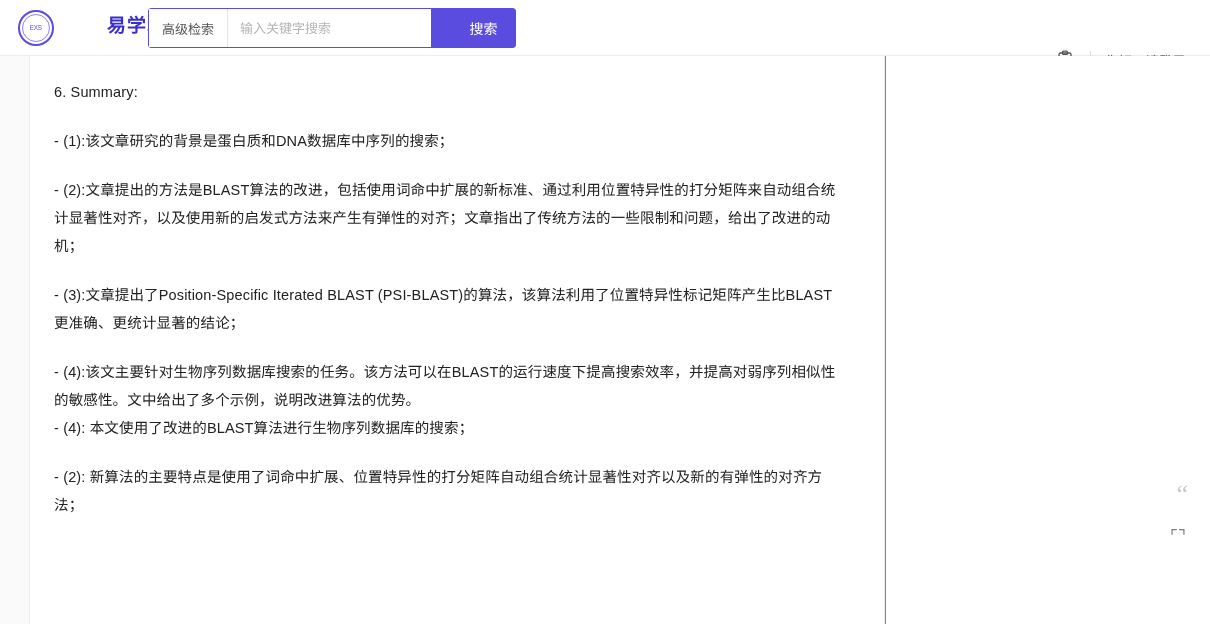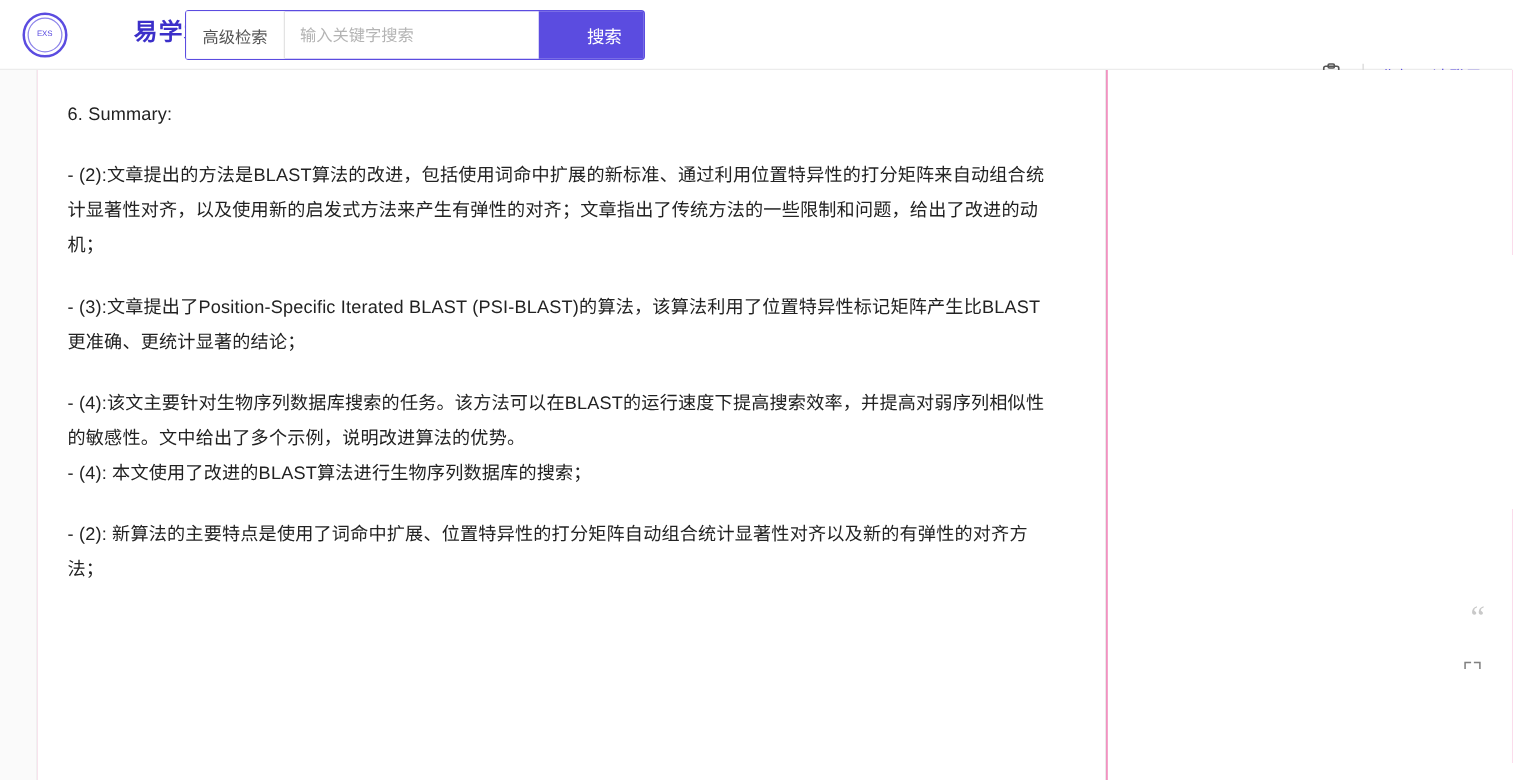--- a/index.html
+++ b/index.html
@@ -155,21 +155,21 @@
     white-space: nowrap;
     margin-right: 8px;
   }
 
   
   .body-area {
     position: absolute;
     top: 56px; left: 0;
     width: 1210px;
     height: 568px;
-    background: #ec4899;
+    background: #22c55e;
   }
   .left-rail {
     position: absolute;
     left: 0; top: 0;
     width: 30px;
     height: 568px;
     background: #fafafa;
     border-right: 1px solid #ededed;
   }
   .content-panel {
@@ -250,20 +250,21 @@
       <div class="divider-v"></div>
       <div class="login-text">你好，请登录</div>
     </div>
   </div>
 
   <div class="body-area">
     <div class="left-rail"></div>
 
     <div class="content-panel">
       <p class="para">6. Summary:</p>
+      <p class="para">- (1):该文章研究的背景是蛋白质和DNA数据库中序列的搜索；</p>
       <p class="para">- (2):文章提出的方法是BLAST算法的改进，包括使用词命中扩展的新标准、通过利用位置特异性的打分矩阵来自动组合统计显著性对齐，以及使用新的启发式方法来产生有弹性的对齐；文章指出了传统方法的一些限制和问题，给出了改进的动机；</p>
       <p class="para">- (3):文章提出了Position-Specific Iterated BLAST (PSI-BLAST)的算法，该算法利用了位置特异性标记矩阵产生比BLAST更准确、更统计显著的结论；</p>
       <p class="para tight">- (4):该文主要针对生物序列数据库搜索的任务。该方法可以在BLAST的运行速度下提高搜索效率，并提高对弱序列相似性的敏感性。文中给出了多个示例，说明改进算法的优势。</p>
       <p class="para">- (4): 本文使用了改进的BLAST算法进行生物序列数据库的搜索；</p>
       <p class="para">- (2): 新算法的主要特点是使用了词命中扩展、位置特异性的打分矩阵自动组合统计显著性对齐以及新的有弹性的对齐方法；</p>
     </div>
 
     <div class="side-panel">
       <div class="quote-icon">“</div>
       <div class="back-top">⌜⌝</div>

